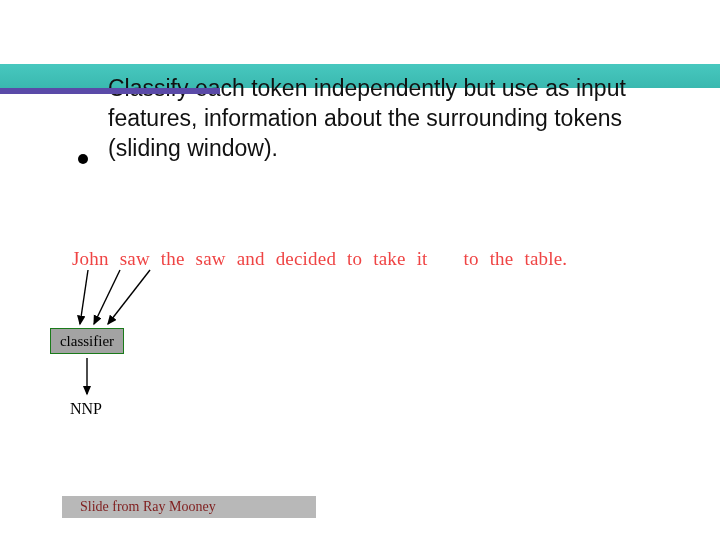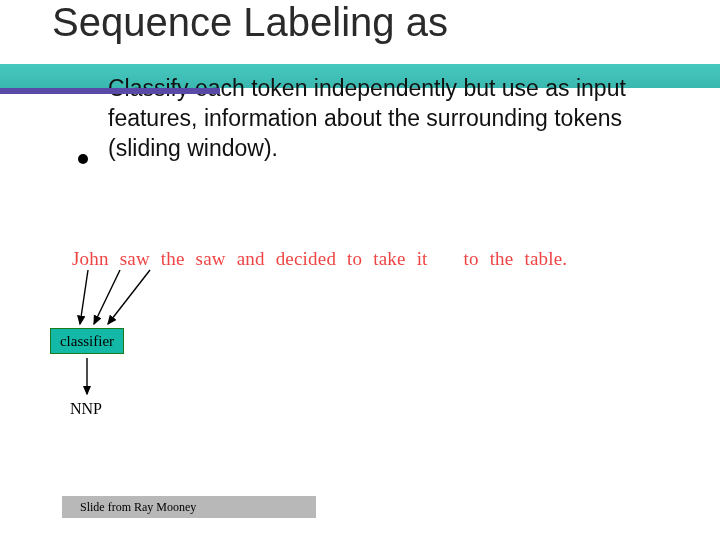--- a/index.html
+++ b/index.html
@@ -83,21 +83,21 @@
     height: 170px;
   }
   .diagram svg { position: absolute; left: 0; top: 0; }
   .classifier-box {
     position: absolute;
     left: 0px;
     top: 60px;
     width: 74px;
     height: 26px;
     border: 1px solid #1a7a1a;
-    background: #14b8a6;
+    background: #a3a3a3;
     display: flex;
     align-items: center;
     justify-content: center;
     font-family: "Times New Roman", Times, serif;
     font-size: 15px;
     color: #000;
   }
   .nnp-label {
     position: absolute;
     left: 20px;
@@ -110,31 +110,31 @@
     position: absolute;
     left: 62px;
     bottom: 22px;
     width: 254px;
     height: 22px;
     background: #b8b8b8;
     display: flex;
     align-items: center;
     padding-left: 18px;
     font-family: "Times New Roman", Times, serif;
-    font-size: 12px;
-    color: #000000;
+    font-size: 14px;
+    color: #7f1d1d;
   }
 </style>
 </head>
 <body>
 
 <div class="title-area">
   <div class="title-underline-teal"></div>
   <h1 class="title">
-    <span>Sequence Labeling as</span><br>
+    <br>
   </h1>
   <div class="title-underline-purple"></div>
 </div>
 
 <div class="body-area">
   <div class="bullet-row">
     <span class="bullet-dot"></span>
     <span class="bullet-text">Classify each token independently but use as input features, information about the surrounding tokens (sliding window).</span>
   </div>
 </div>

